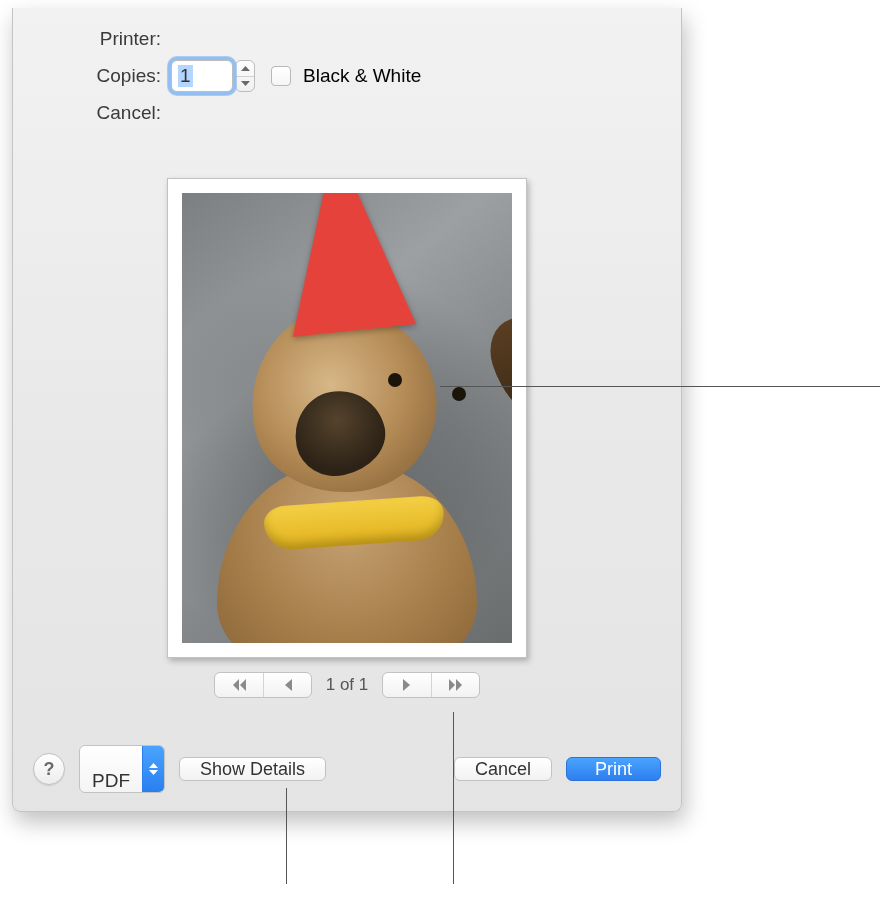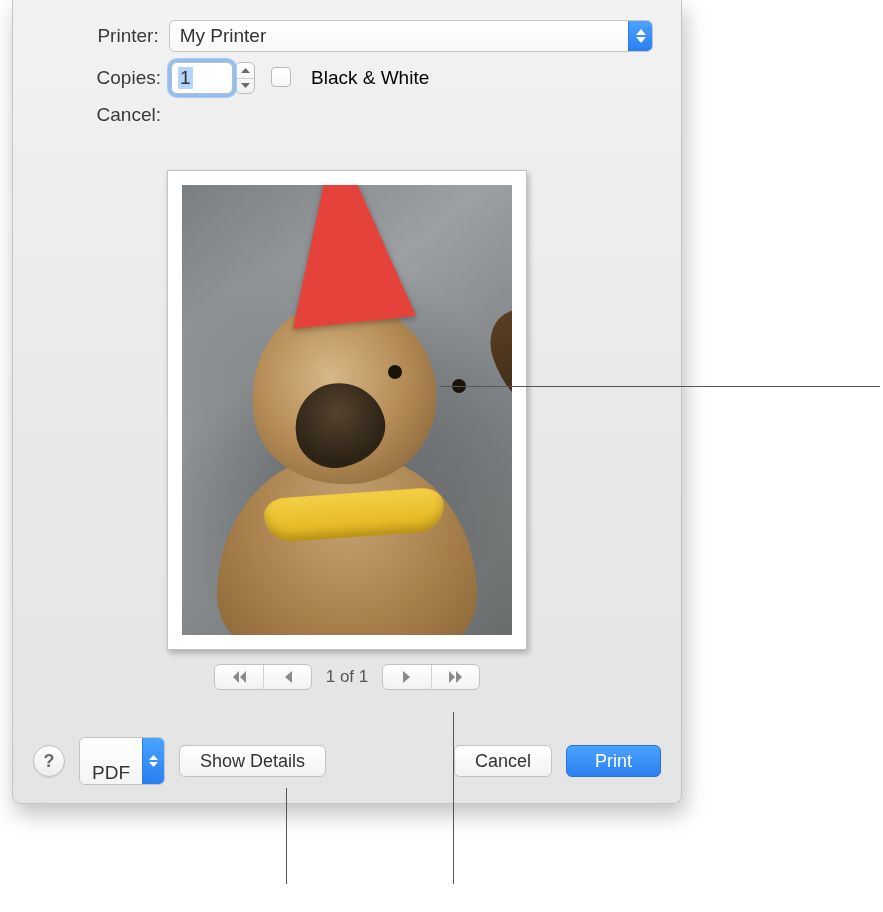--- a/index.html
+++ b/index.html
@@ -9,21 +9,21 @@
     font-size: 19px;
     background: #fff;
     width: 883px;
     height: 912px;
     position: relative;
     overflow: hidden;
   }
   .dialog {
     position: absolute;
     left: 12px;
-    top: 0;
+    top: 8px;
     width: 670px;
     height: 804px;
     background: linear-gradient(180deg, #f2f2f2, #e9e9e9 50%, #e4e4e4);
     border: 1px solid #c4c4c4;
     border-top: none;
     border-radius: 0 0 8px 8px;
     box-shadow: 3px 10px 22px rgba(0,0,0,0.25);
     overflow: hidden;
   }
   .form-area {
@@ -110,21 +110,22 @@
   .stepper-btn {
     flex:1;
     display:flex;
     align-items:center;
     justify-content:center;
   }
   .stepper-btn + .stepper-btn { border-top:1px solid #d0d0d0; }
   .stepper-btn svg{display:block;}
   .checkbox-wrap {
     display: flex;
-    gap: 20px;
+    align-items: center;
+    gap: 12px;
     margin-left: 6px;
   }
   .checkbox {
     width: 20px;
     height: 20px;
     background: linear-gradient(#ffffff,#f5f5f5);
     border: 1px solid #b8b8b8;
     border-radius: 4px;
   }
   .preview-area {
@@ -263,21 +264,21 @@
     border-radius: 50%;
     background: linear-gradient(#ffffff,#ededed);
     border: 1px solid #c0c0c0;
     color: #6a6a6a;
     font-weight: 600;
     font-size: 18px;
     display:flex; align-items:center; justify-content:center;
     box-shadow: 0 1px 1px rgba(0,0,0,.1);
   }
   .btn {
-    height: 32px;
+    height: 24px;
     padding: 0 20px;
     border-radius: 6px;
     background: linear-gradient(#ffffff,#f2f2f2);
     border: 1px solid #c2c2c2;
     color: #333;
     font-size: 18px;
     display:flex; align-items:center; justify-content:center;
   }
   .btn.primary {
     background: linear-gradient(#4aa3ff,#2d7fee);
@@ -310,31 +311,20 @@
 </style>
 </head>
 <body>
 
 <div class="dialog">
 
   <div class="form-area">
 
     <div class="row">
       <div class="row-label">Printer:</div>
-      <div class="popup printer-popup">
-        <div class="popup-text">My Printer</div>
-        <div class="popup-caps">
-          <svg width="10" height="6" class="arrow">
-              <polygon points="5,0 10,6 0,6" fill="#fff"></polygon>
-            </svg>
-          <svg width="10" height="6" class="arrow">
-              <polygon points="0,0 10,0 5,6" fill="#fff"></polygon>
-            </svg>
-        </div>
-      </div>
     </div>
 
     <div class="row">
       <div class="row-label">Copies:</div>
       <div class="copies-wrap">
         <div class="copies-field">
           <span class="seltext">1</span>
         </div>
         <div class="stepper">
           <div class="stepper-btn">

